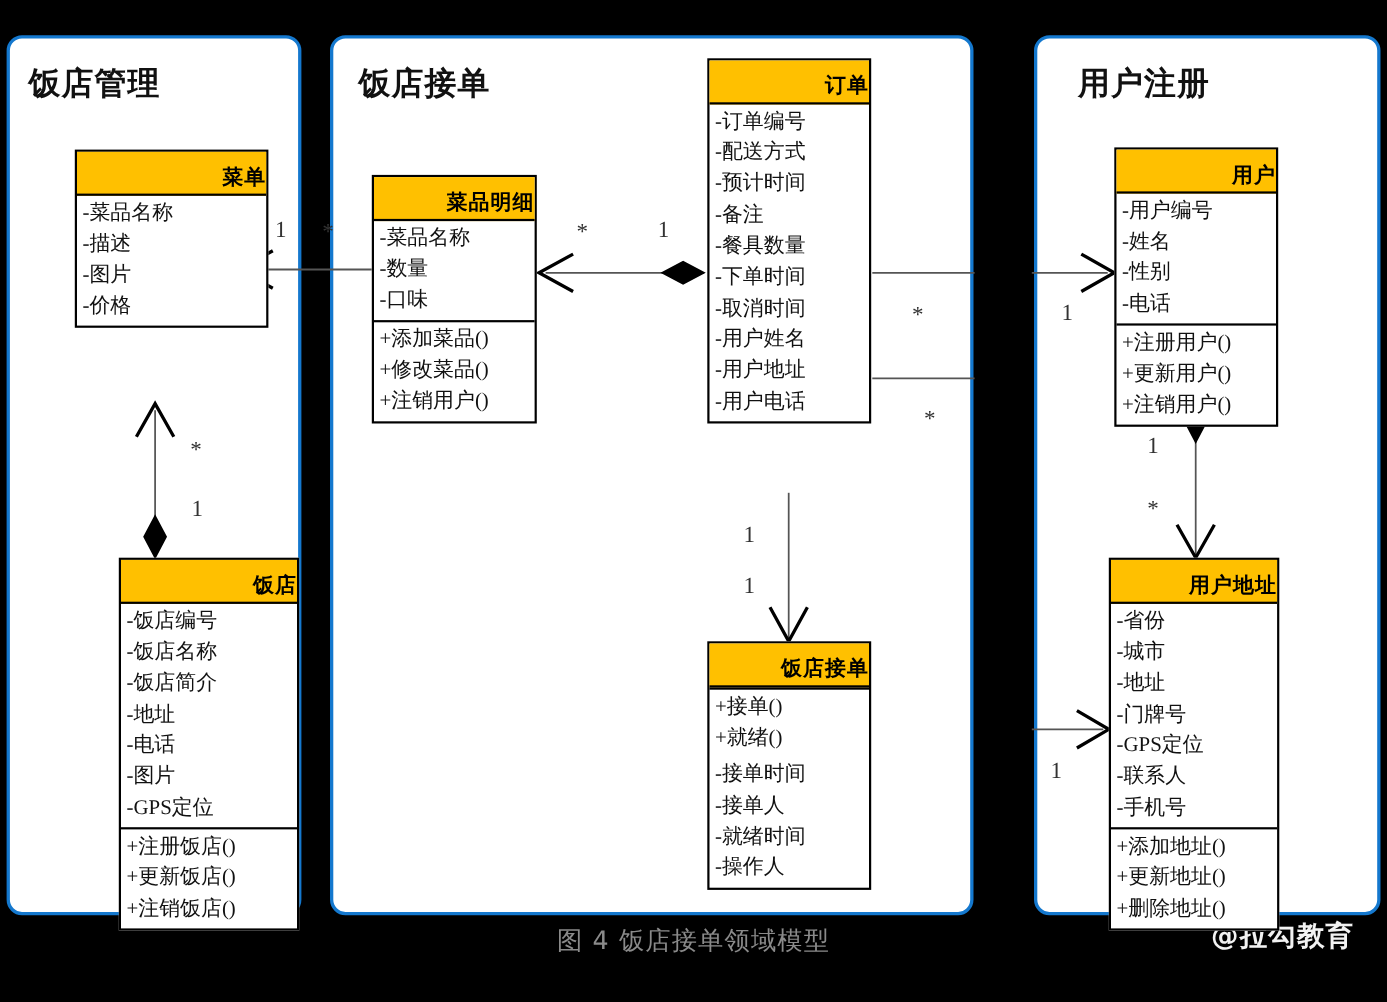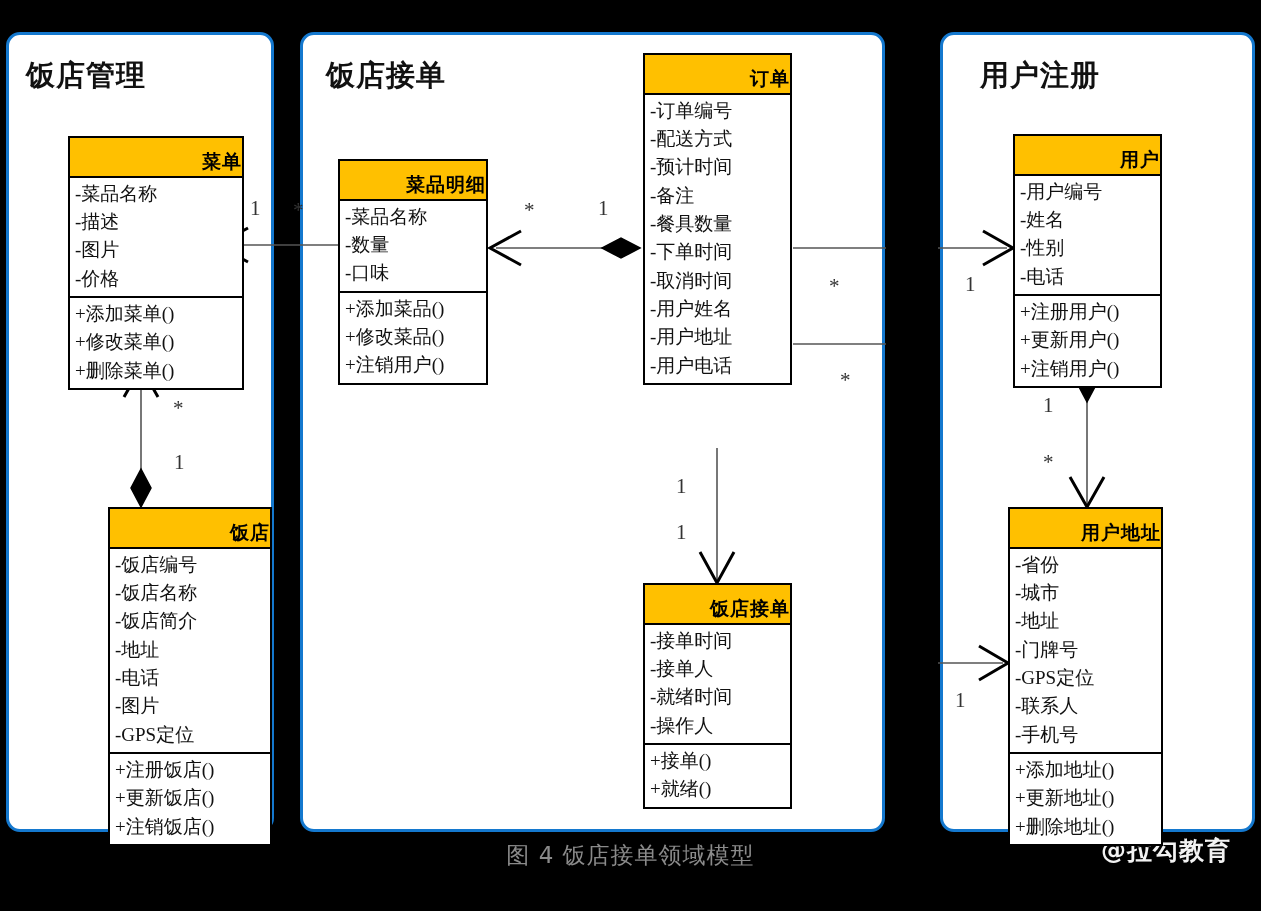--- a/index.html
+++ b/index.html
@@ -37,25 +37,20 @@
   <div class="panel-title" style="left:26px;top:56px;">饭店管理</div>
 
   <div class="uml" style="left:68px;top:136px;width:176px;">
     <div class="uml-head">菜单</div>
     <div class="uml-sec">
       <div>-菜品名称</div>
       <div>-描述</div>
       <div>-图片</div>
       <div>-价格</div>
     </div>
-    <div class="uml-sec divider">
-      <div>+添加菜单()</div>
-      <div>+修改菜单()</div>
-      <div>+删除菜单()</div>
-    </div>
   </div>
 
   <div class="uml" style="left:60px;top:507px;width:164px;margin-left:48px;">
     <div class="uml-head">饭店</div>
     <div class="uml-sec">
       <div>-饭店编号</div>
       <div>-饭店名称</div>
       <div>-饭店简介</div>
       <div>-地址</div>
       <div>-电话</div>
@@ -97,29 +92,29 @@
       <div>-下单时间</div>
       <div>-取消时间</div>
       <div>-用户姓名</div>
       <div>-用户地址</div>
       <div>-用户电话</div>
     </div>
   </div>
 
   <div class="uml" style="left:643px;top:583px;width:149px;">
     <div class="uml-head">饭店接单</div>
+    <div class="uml-sec divider">
+      <div>+接单()</div>
+      <div>+就绪()</div>
+    </div>
     <div class="uml-sec">
       <div>-接单时间</div>
       <div>-接单人</div>
       <div>-就绪时间</div>
       <div>-操作人</div>
-    </div>
-    <div class="uml-sec divider">
-      <div>+接单()</div>
-      <div>+就绪()</div>
     </div>
   </div>
 
   <div class="panel" style="left:940px;top:32px;width:315px;height:800px;"></div>
   <div class="panel-title" style="left:980px;top:56px;">用户注册</div>
 
   <div class="uml" style="left:1013px;top:134px;width:149px;">
     <div class="uml-head">用户</div>
     <div class="uml-sec">
       <div>-用户编号</div>

